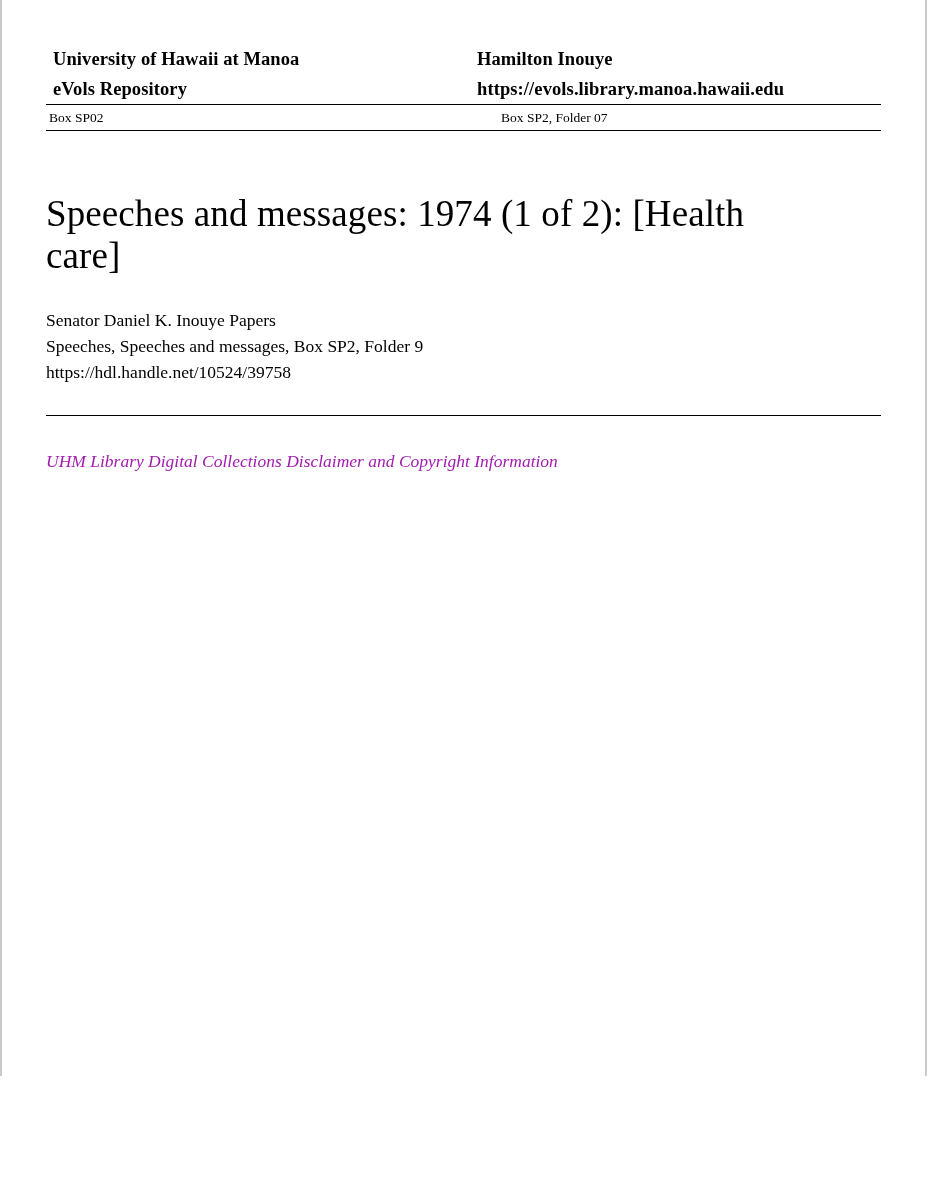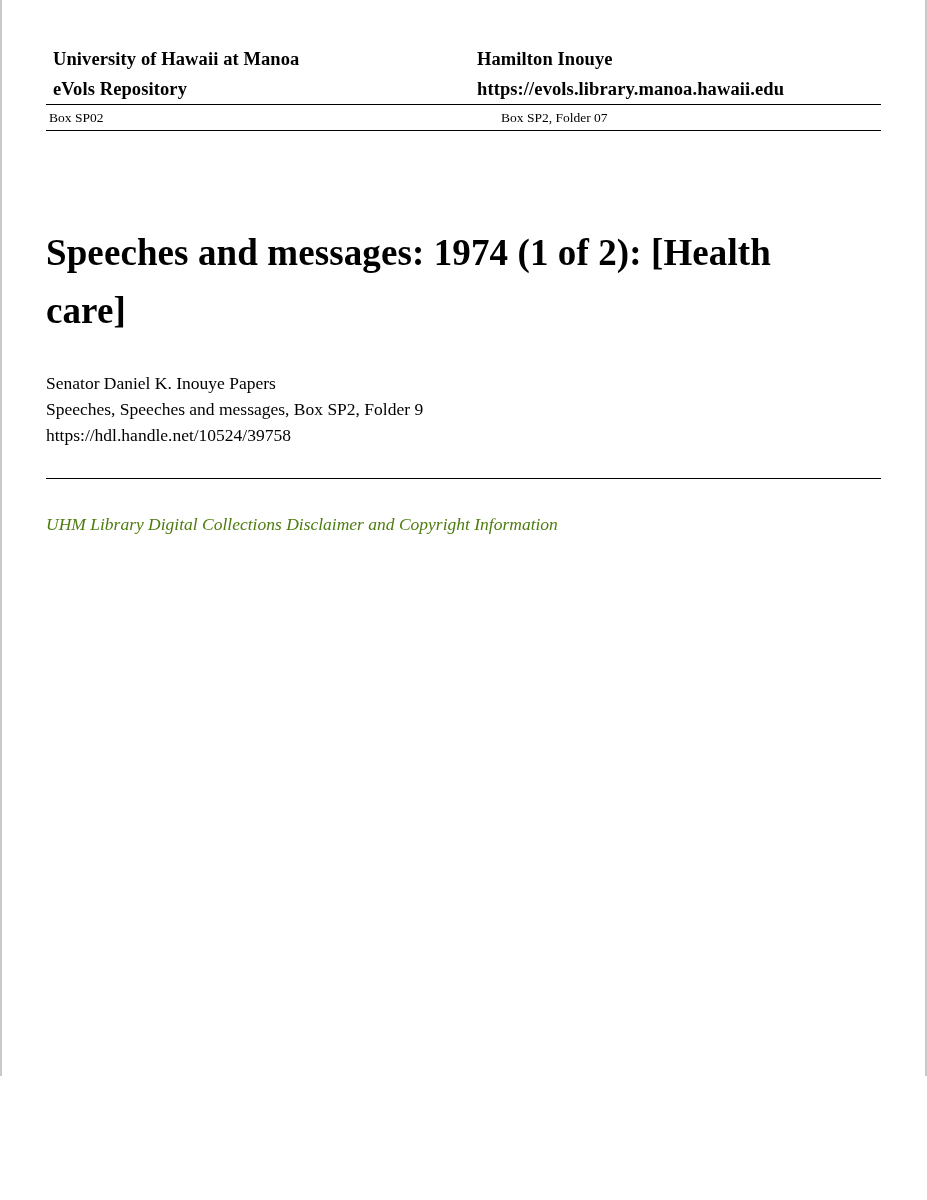--- a/index.html
+++ b/index.html
@@ -86,24 +86,24 @@
   .box-small {
     font-size: 13.5px;
     line-height: 24px;
   }
   .box-indent {
     padding-left: 3px;
   }
 
   
   .doc-title {
-    margin-top: 93px;
+    margin-top: 62px;
     font-size: 37px;
-    line-height: 58px;
-    font-weight: bold;
+    line-height: 42px;
+    font-weight: normal;
     letter-spacing: 0.1px;
     width: 780px;
   }
 
   
   .meta {
     margin-top: 30px;
     font-size: 17.5px;
     line-height: 26px;
   }
@@ -121,21 +121,21 @@
     margin-top: 19px;
     font-size: 17.5px;
     line-height: 26px;
   }
   .disclaimer-link {
     margin-top: 32px;
     font-size: 17.5px;
     line-height: 26px;
     font-style: italic;
     text-decoration: none;
-    color: #4d7c0f;
+    color: #a21caf;
     display: inline-block;
   }
 </style>
 </head>
 <body>
 
 <div class="page">
   <div class="page-border-left"></div>
   <div class="page-border-right"></div>
 

